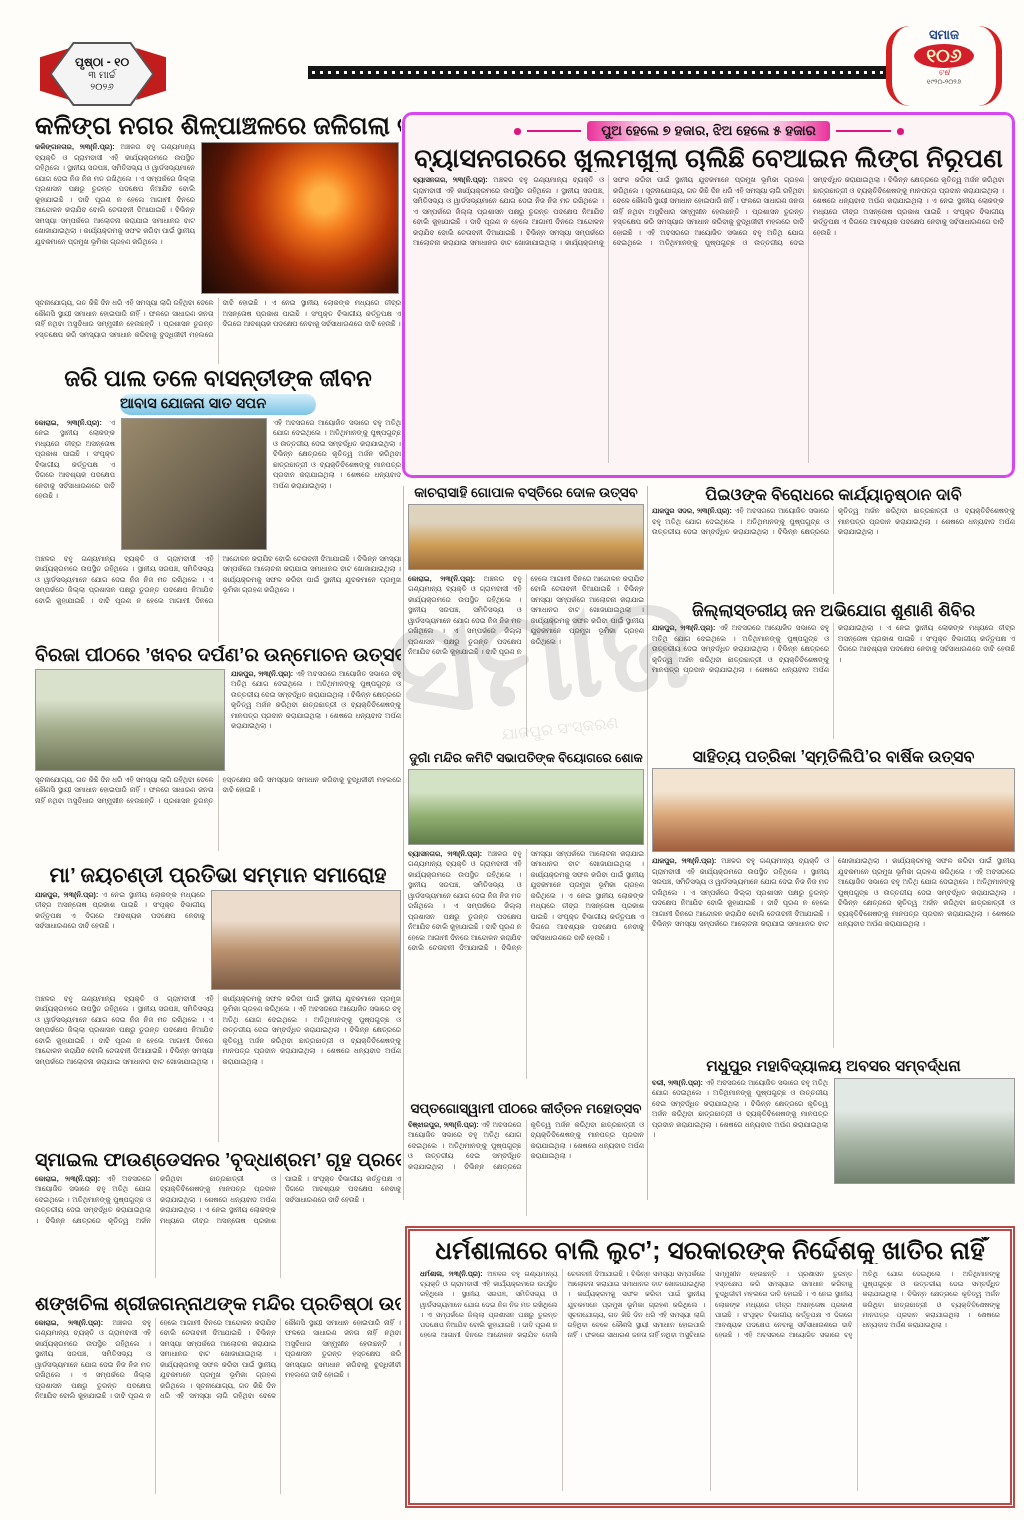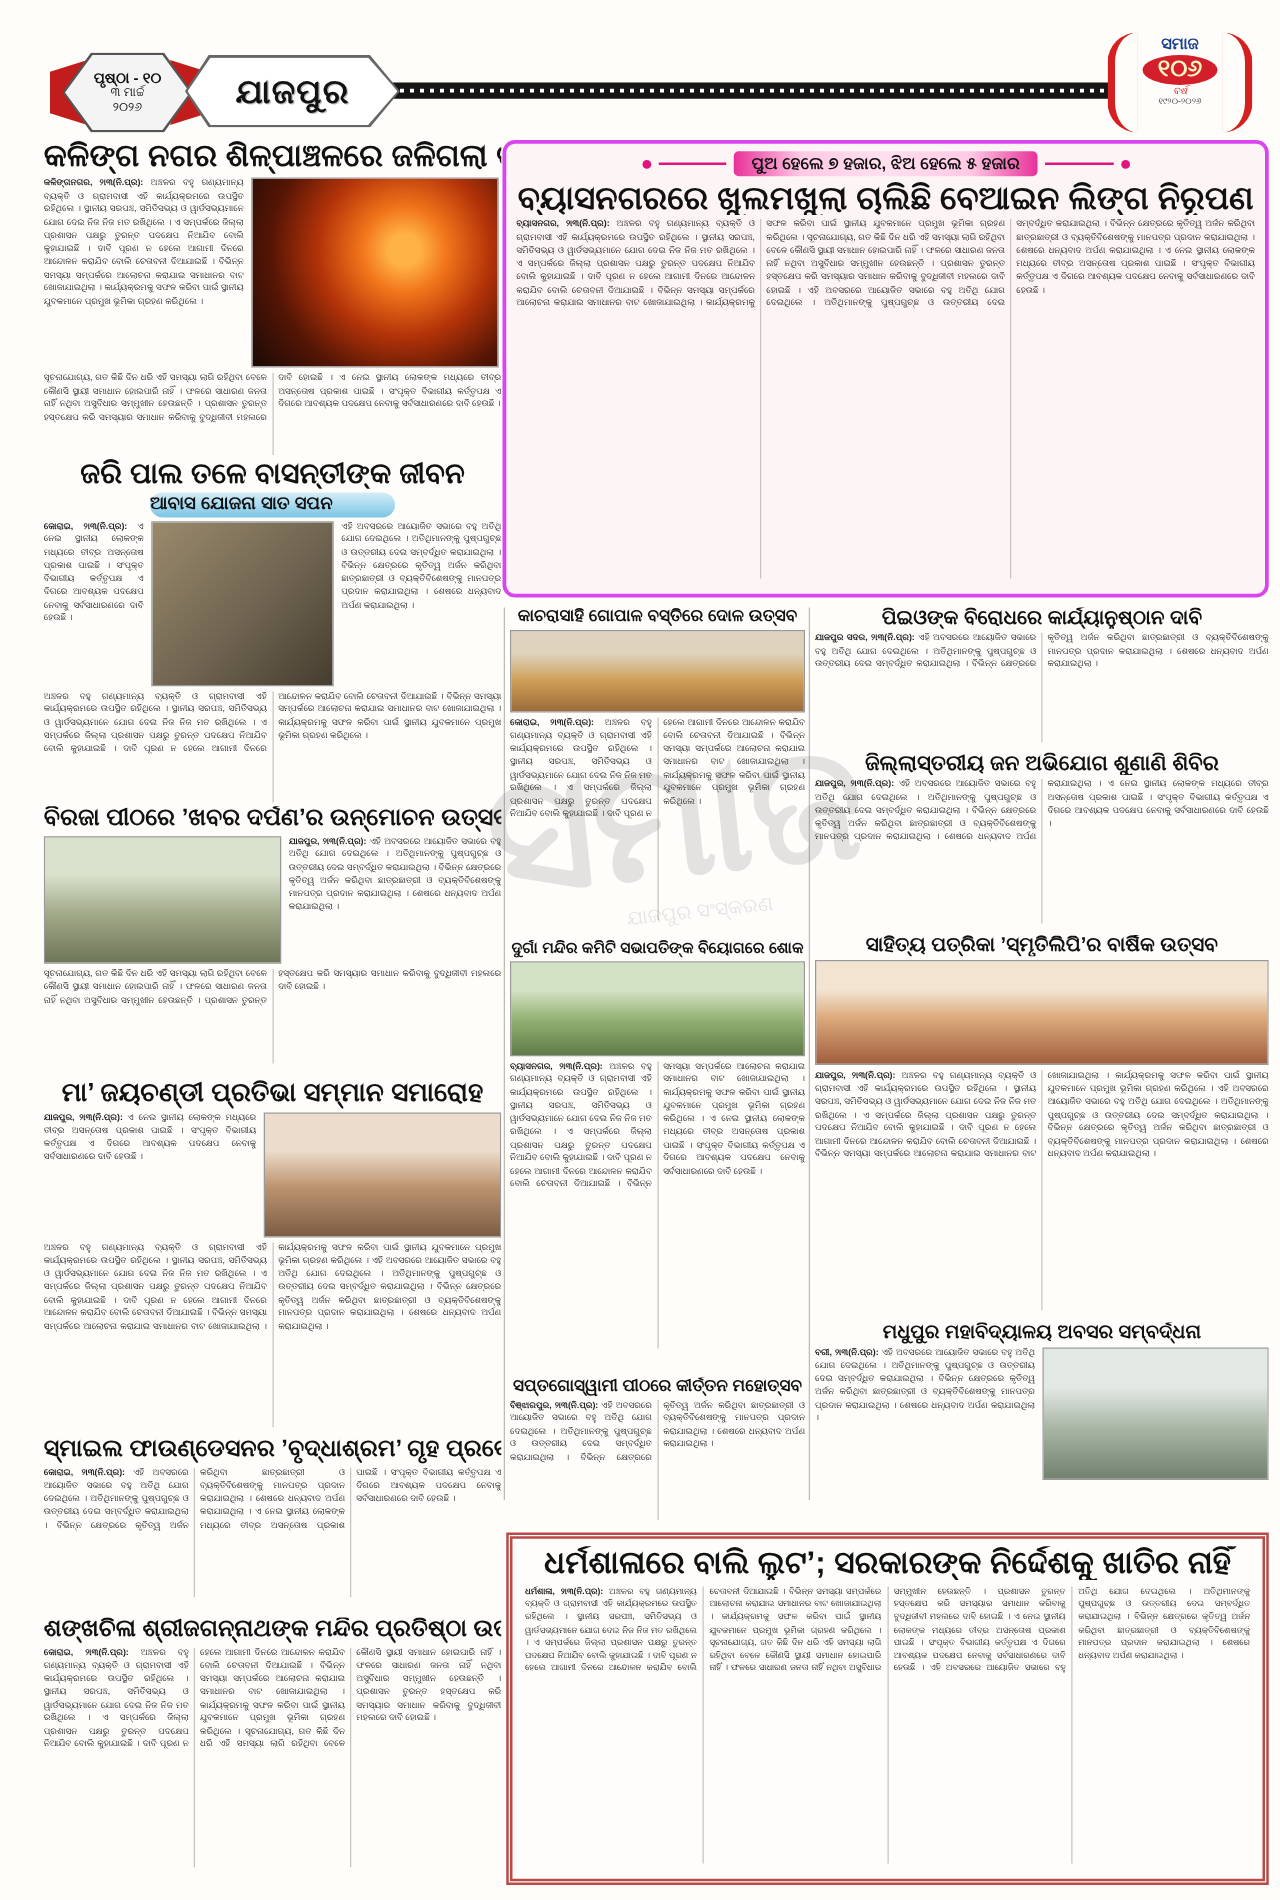--- a/index.html
+++ b/index.html
@@ -86,25 +86,20 @@
   <div class="mast">
     <div class="redL"></div>
     <div class="redR"></div>
     <div class="hexo">
       <div class="hexi">
         <span class="pg">ପୃଷ୍ଠା - ୧୦</span>
         <span class="dt">୩ ମାର୍ଚ୍ଚ</span>
         <span class="dt">୨୦୨୬</span>
       </div>
     </div>
-    <div class="banner">
-      <div class="banneri">
-          <span>ଯାଜପୁର</span>
-        </div>
-    </div>
     <div class="blackbar">
         <div class="dots"></div>
       </div>
     <div class="logo">
       <div class="lbrk l"></div>
       <div class="lbrk r"></div>
       <div class="lmid">
         <span class="lbrand">ସମାଜ</span>
         <span class="lnum">୧୦୬</span>
         <span class="ltag">ବର୍ଷ</span>

